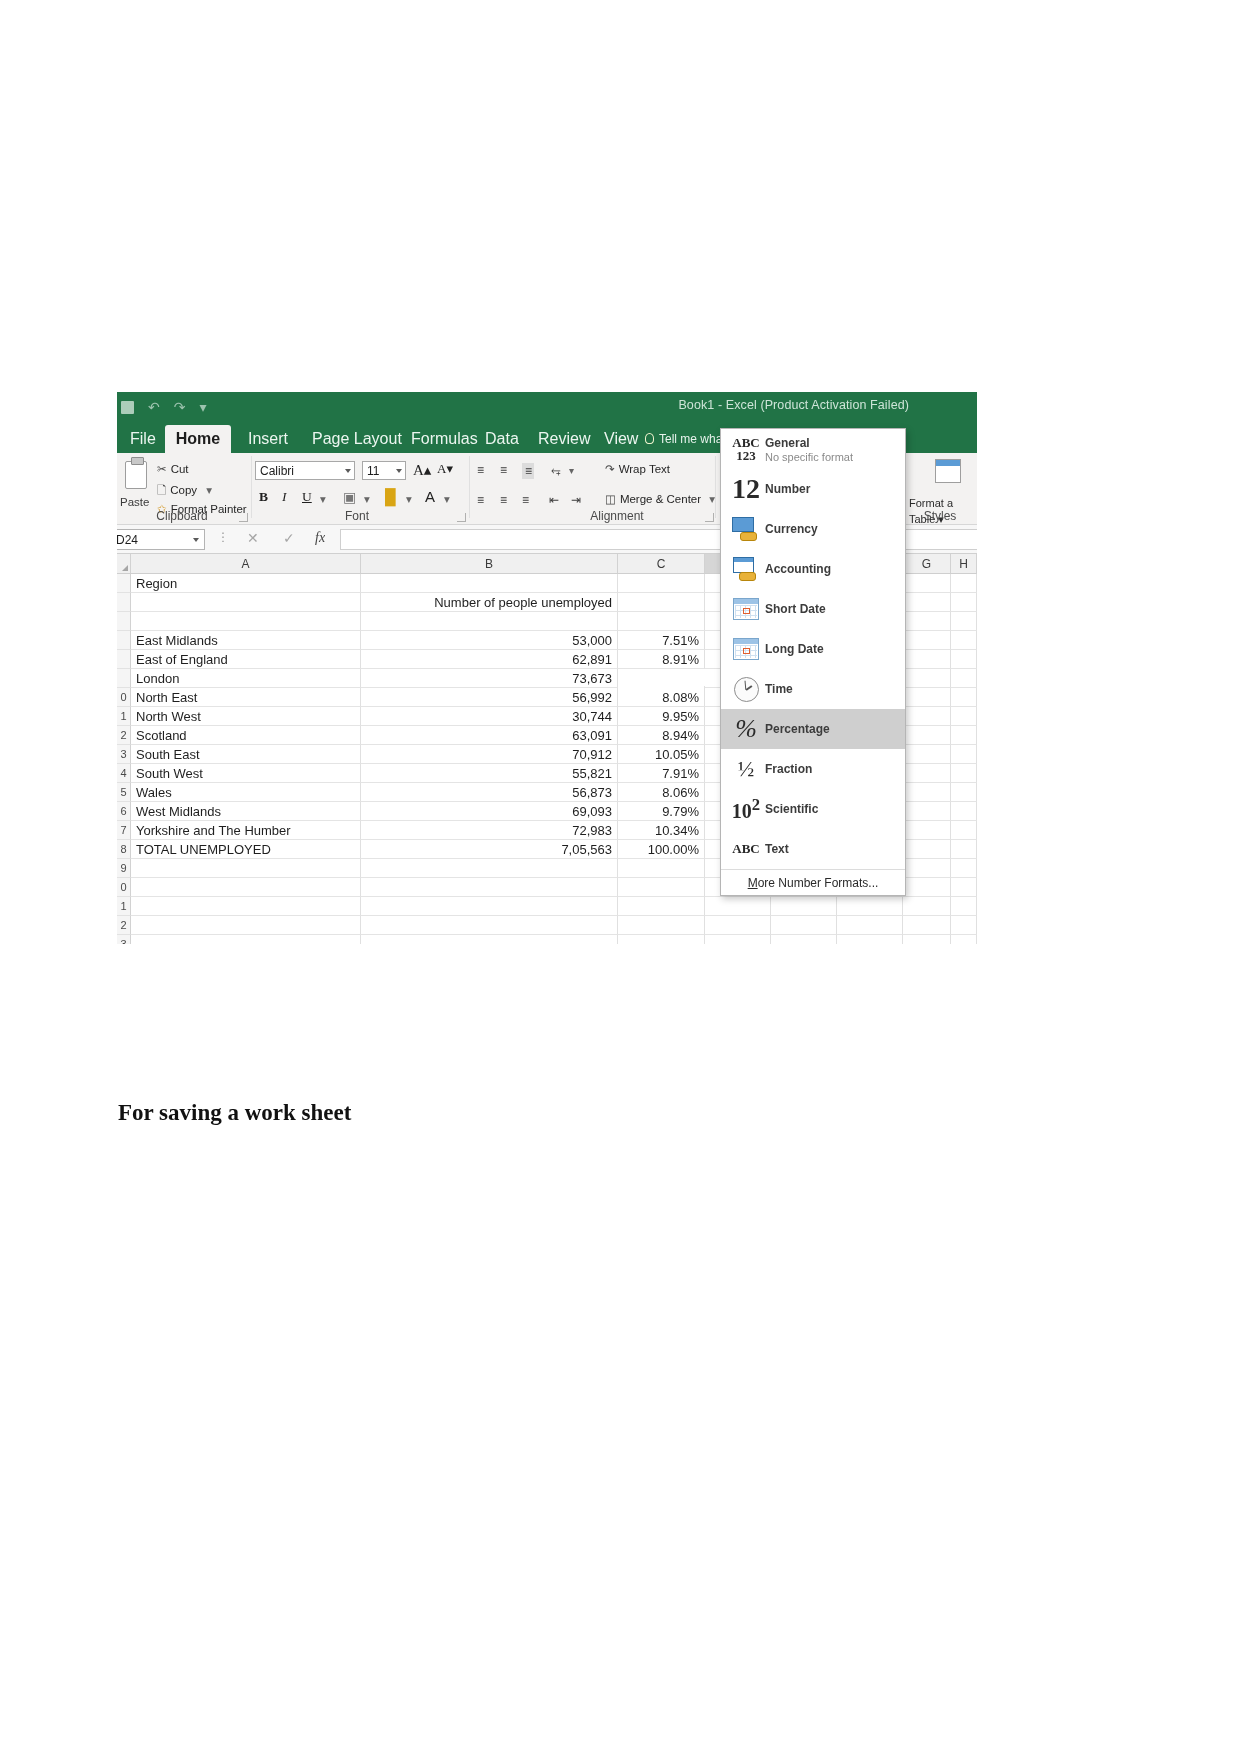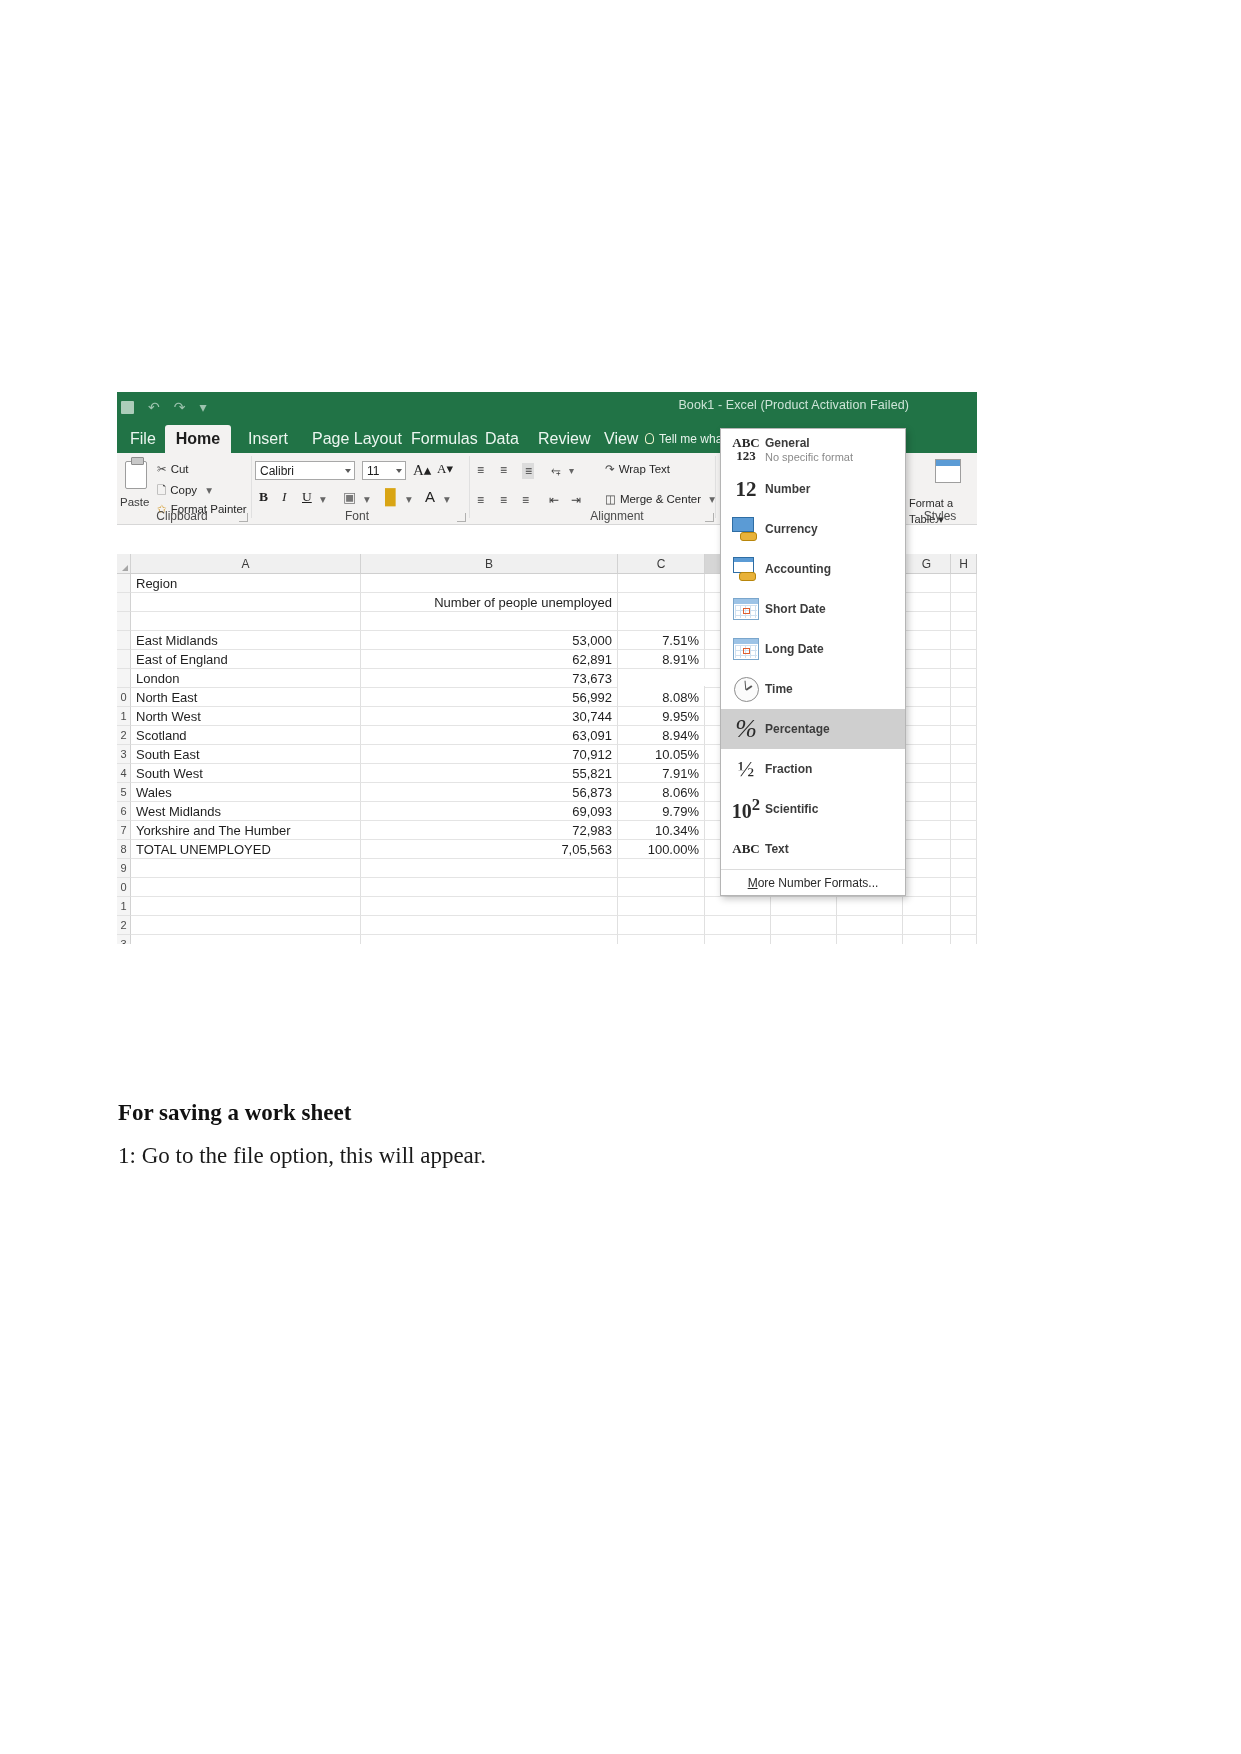--- a/index.html
+++ b/index.html
@@ -230,21 +230,21 @@
   .nfname { font-size:12px; font-weight:bold; color:#3c3c3c; font-family:"Liberation Sans", sans-serif; }
   .nfsub { font-size:11px; color:#8a8a8a; font-family:"Liberation Sans", sans-serif; margin-top:1px; }
   .nfmore {
     height:26px; line-height:26px; text-align:center;
     font-size:12px; color:#2a2a2a; border-top:1px solid #dcdcdc;
     font-family:"Liberation Sans", sans-serif;
   }
   .nfmore u { text-decoration:underline; }
 
   .ic-abc123 { font-size:13px; font-weight:bold; color:#2a2a2a; line-height:1; text-align:center; }
-  .ic-12 { font-size:21px; font-weight:bold; color:#2a2a2a; }
+  .ic-12 { font-size:28px; font-weight:bold; color:#2a2a2a; }
   .ic-pct { font-size:26px; color:#2a2a2a; font-style:italic; }
   .ic-frac { font-size:22px; color:#2a2a2a; }
   .ic-sci { font-size:20px; font-weight:bold; color:#2a2a2a; }
   .ic-abc { font-size:13px; font-weight:bold; color:#2a2a2a; }
   .ic-money { width:28px;height:24px;position:relative; }
   .ic-money .scr { position:absolute;left:0;top:0;width:22px;height:15px;background:#5b9bd5;border:1px solid #2e6da4; }
   .ic-money .coin { position:absolute;left:8px;bottom:0;width:17px;height:9px;background:#e8b23a;border:1px solid #b8860b;border-radius:3px; }
   .ic-acct { width:28px;height:24px;position:relative; }
   .ic-acct .scr { position:absolute;left:1px;top:0;width:21px;height:16px;background:#fff;border:1px solid #2e6da4; }
   .ic-acct .scr:before{content:"";position:absolute;left:0;top:0;right:0;height:4px;background:#5b9bd5;}
@@ -378,20 +378,31 @@
       </div>
       <div class="stylelbl" style="left:752px;top:44px;">onal</div>
       <div class="stylelbl" style="left:752px;top:60px;"><span>ng</span> <span>▾</span></div>
 
       <div class="fmt-table-ic"></div>
       <div class="stylelbl" style="left:792px;top:44px;">Format a</div>
       <div class="stylelbl" style="left:792px;top:60px;"><span>Table</span> <span>▾</span></div>
       <div class="rgroup-label" style="left:790px;width:66px;">Styles</div>
     </div>
 
+    <div class="formulabar">
+      <div class="namebox">
+        <span>D24</span>
+        <span class="cbarrow" style="top:8px;right:5px;"></span>
+      </div>
+      <div class="fb-sep">⋮</div>
+      <div class="fb-btn" style="left:130px;">✕</div>
+      <div class="fb-btn" style="left:166px;">✓</div>
+      <div class="fb-btn" style="left:198px;font-style:italic;font-family:'Liberation Serif',serif;color:#444;">fx</div>
+      <div class="fb-input"><span></span></div>
+    </div>
 
     <div class="grid">
       <div class="corner"></div>
       <div class="colhead" style="left:14px;width:230px;">A</div>
       <div class="colhead" style="left:244px;width:257px;">B</div>
       <div class="colhead" style="left:501px;width:87px;">C</div>
       <div class="colhead" style="left:588px;width:66px;background:#d6d6d6;"></div>
       <div class="colhead" style="left:654px;width:66px;"></div>
       <div class="colhead" style="left:720px;width:66px;"></div>
       <div class="colhead" style="left:786px;width:48px;">G</div>
@@ -692,15 +703,14 @@
           </div>
         </div>
       <div class="nfmore">
         <u>M</u><span>ore Number Formats...</span>
       </div>
     </div>
 
   </div>
 
   <div class="heading-save">For saving a work sheet</div>
-  <div class="para-step">1: Go to the file option, this will appear.</div>
 
 </div>
 
 </body></html>

